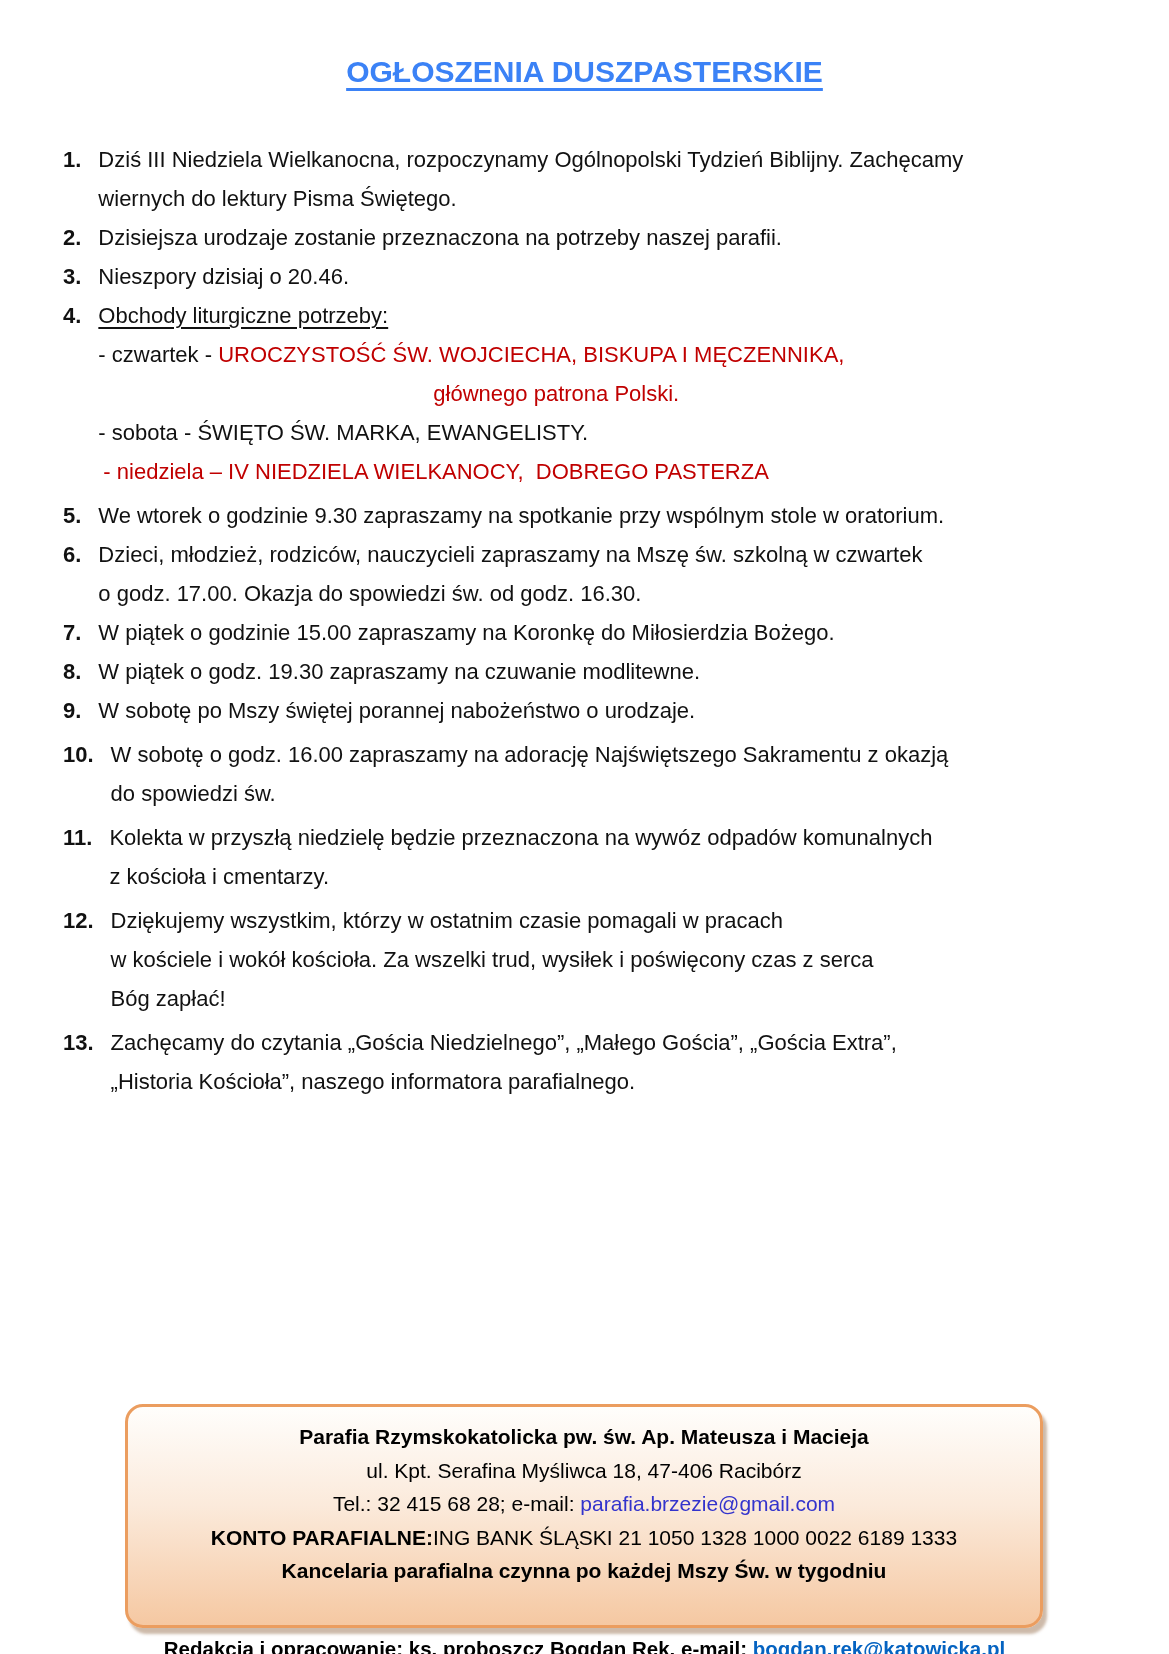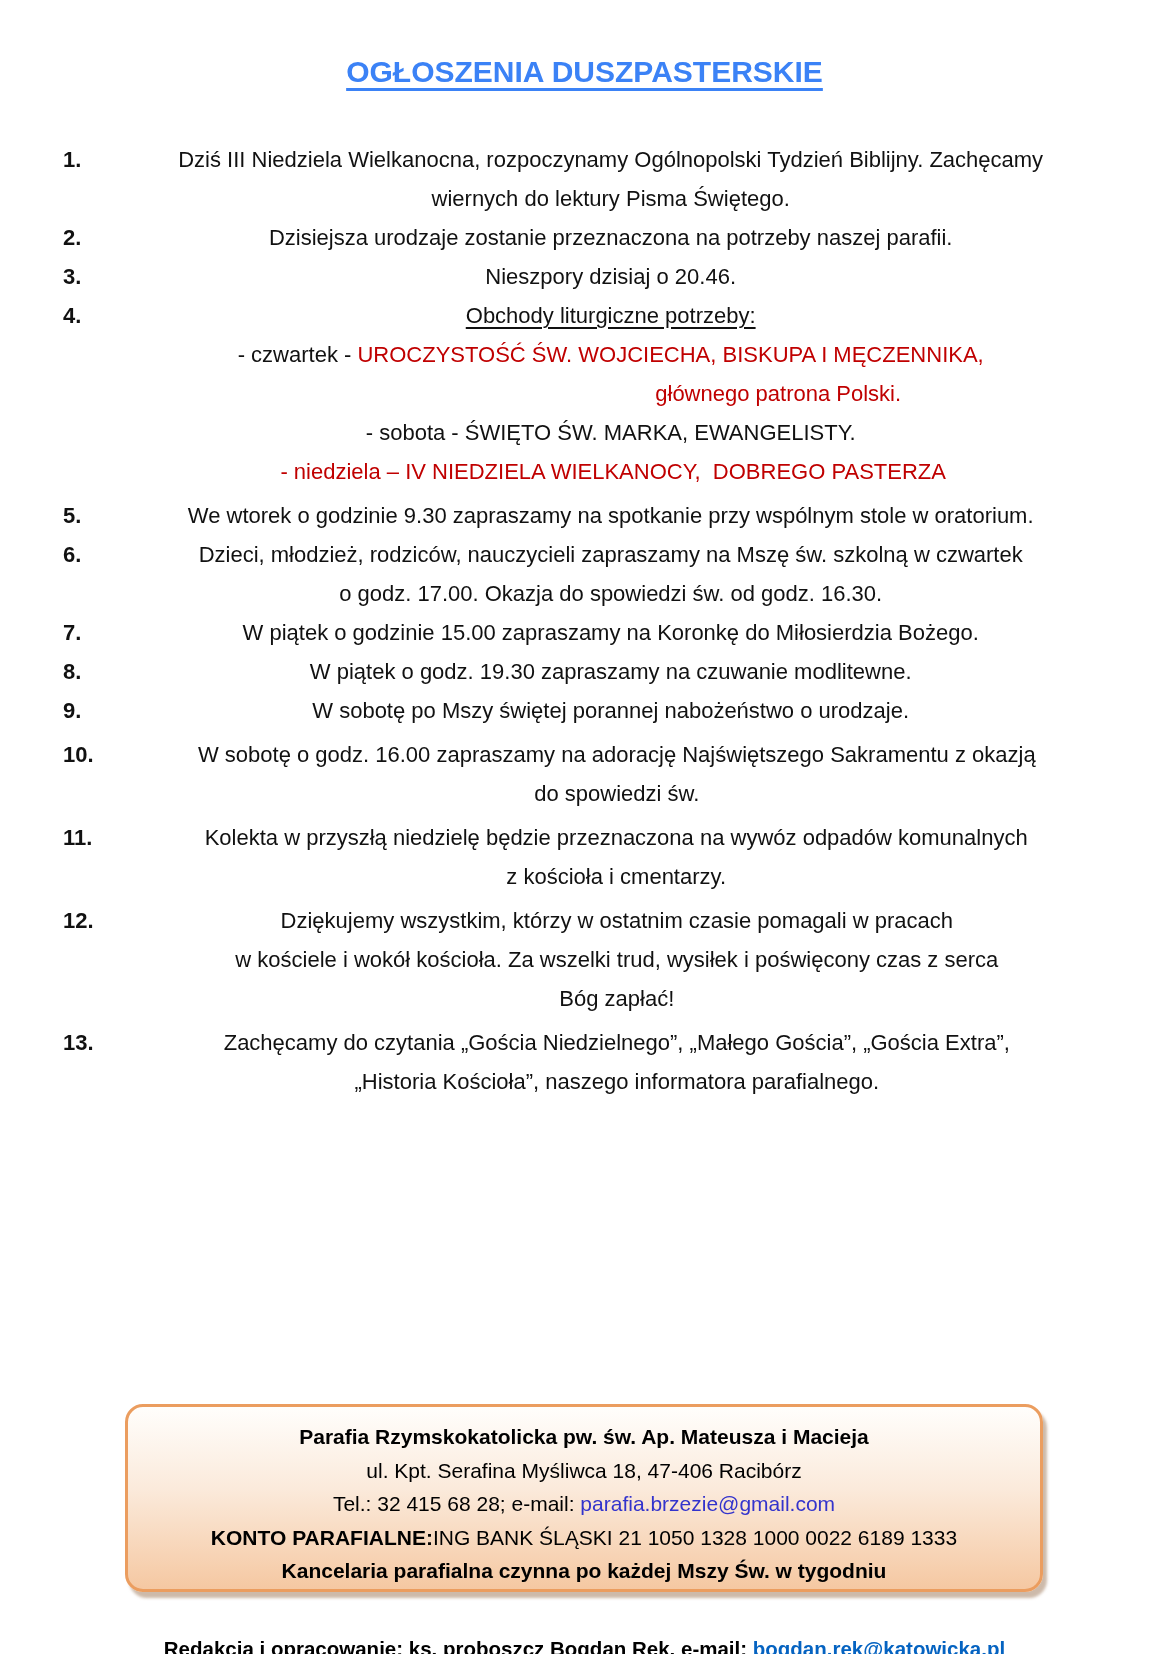--- a/index.html
+++ b/index.html
@@ -34,33 +34,33 @@
     line-height:39px;
   }
   .item { display:flex; align-items:flex-start; }
   .item .num {
     font-weight:bold;
     white-space:nowrap;
     margin-right:17px;
     flex:0 0 auto;
   }
   .item .txt { flex:1 1 auto; }
-  .item .txt > div { white-space:nowrap;text-align:center; }
+  .item .txt > div { white-space:nowrap; }
   .sp { margin-top:5px; }
 
   .u { text-decoration:underline; text-underline-offset:4px; }
   .red { color:#C00000; }
   .feast-cont { margin-left:335px; }
   .pre { white-space:pre-wrap !important; }
   .sunday-line { padding-left:5px; }
 
   .info-box {
     position:absolute;
     left:125px; top:1350px;
-    width:918px; height:188px;
+    width:918px; height:224px;
     border:3px solid #EB9D5F;
     border-radius:18px;
     background:linear-gradient(to bottom, #FFFEFC 0%, #FBEADB 45%, #F5C8A2 100%);
     box-shadow:4px 6px 3px rgba(164,130,101,0.55);
     text-align:center;
     font-size:21px;
     line-height:33.5px;
     padding-top:13px;
     color:#000;
   }

